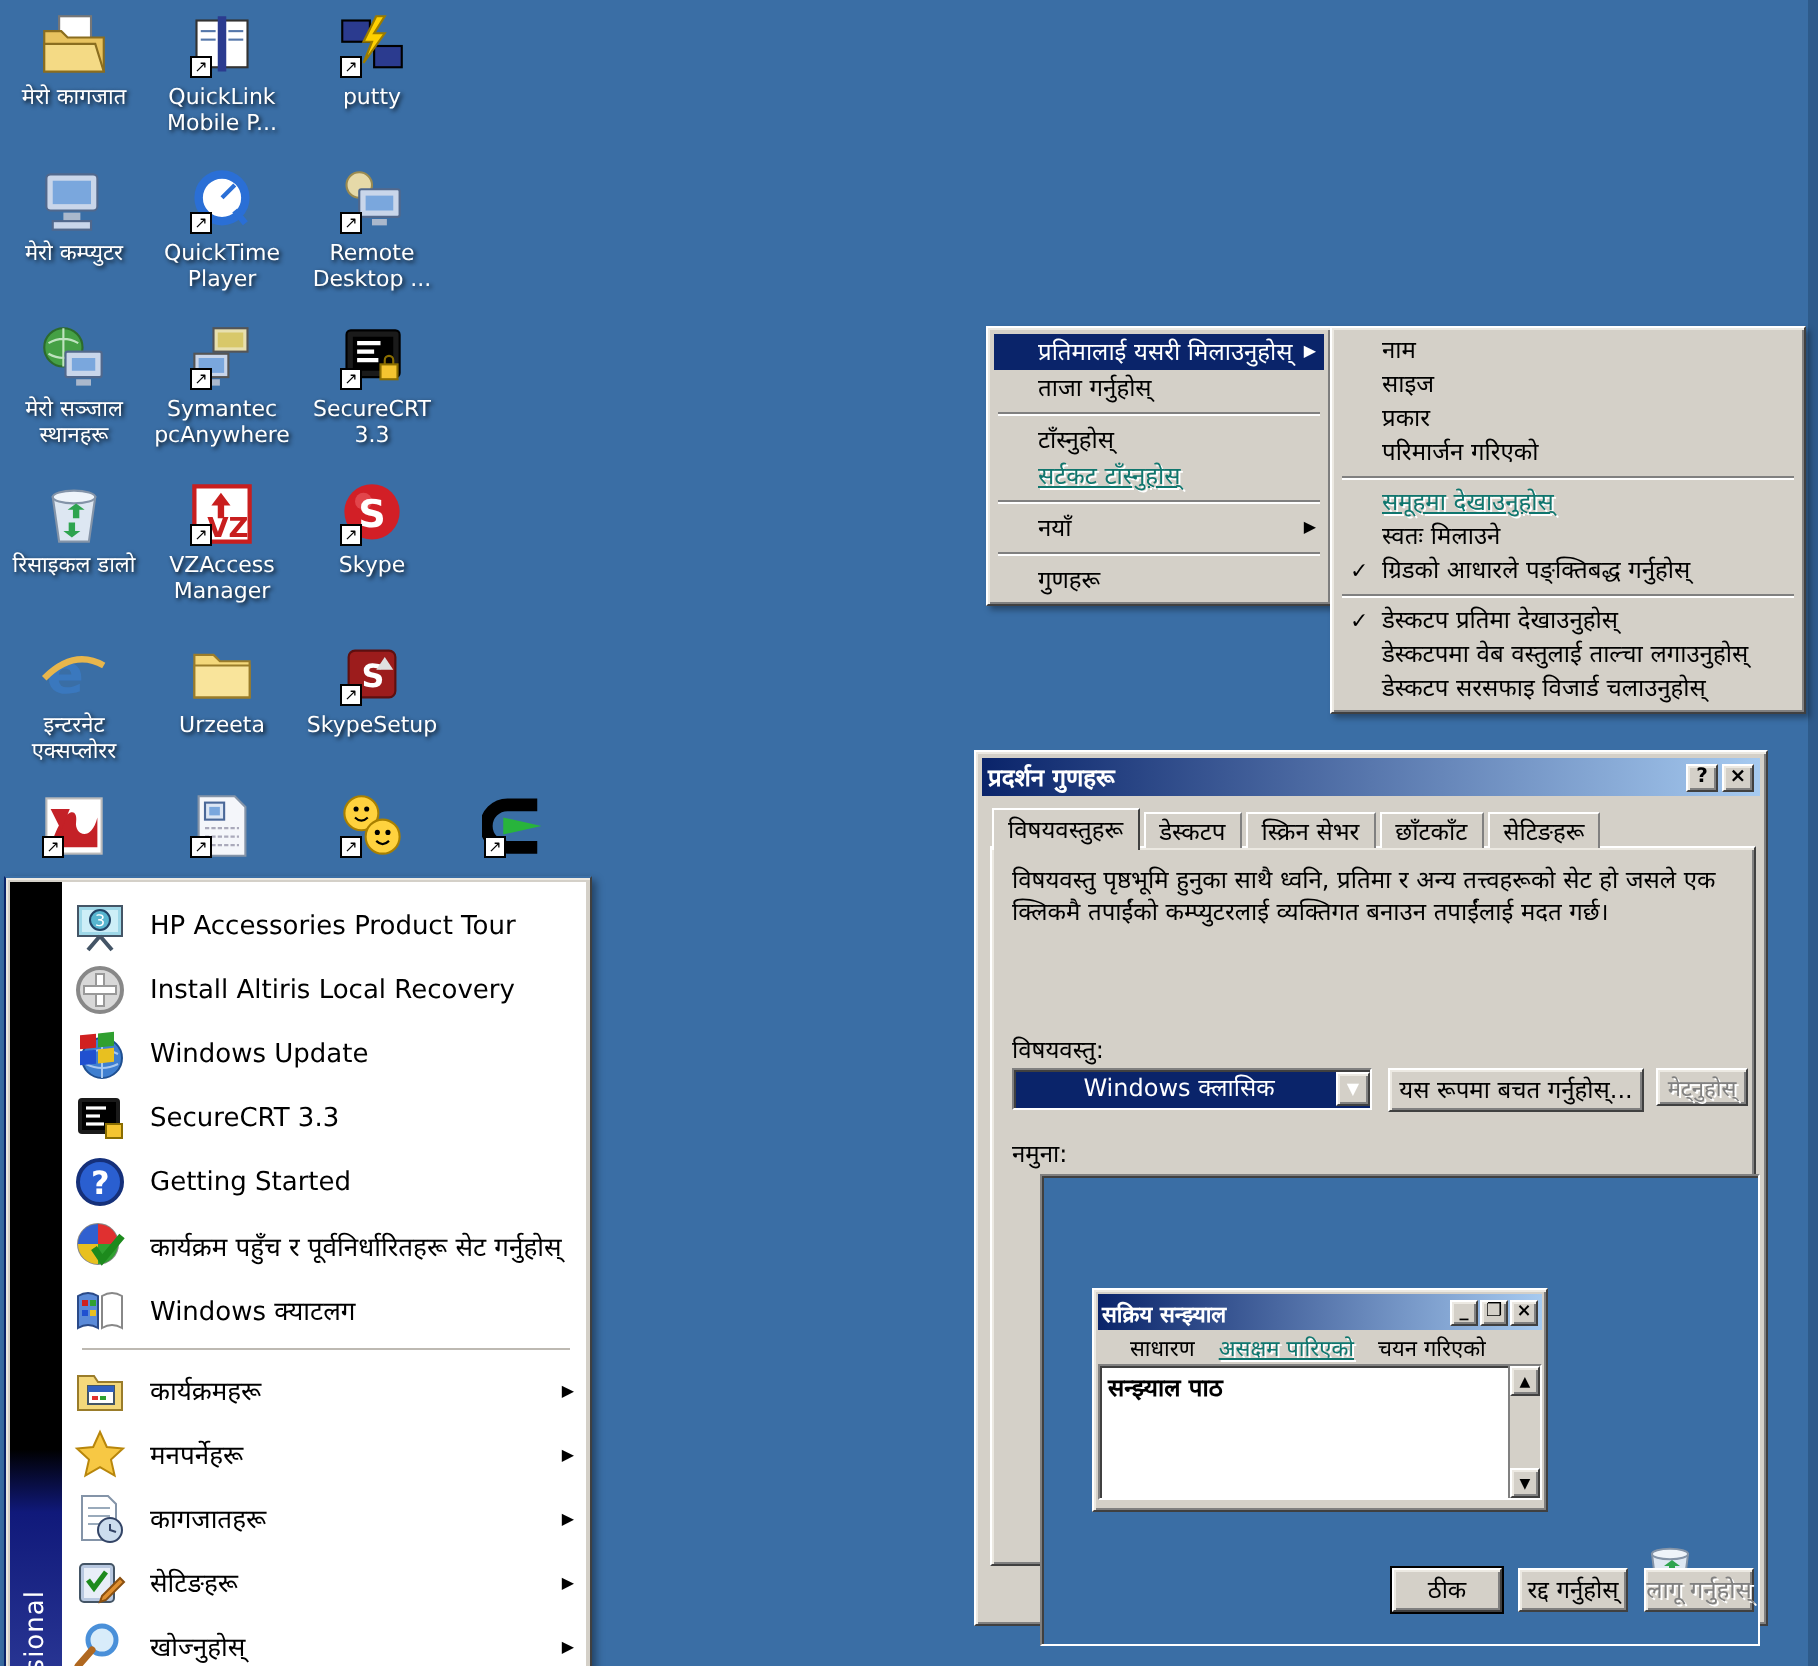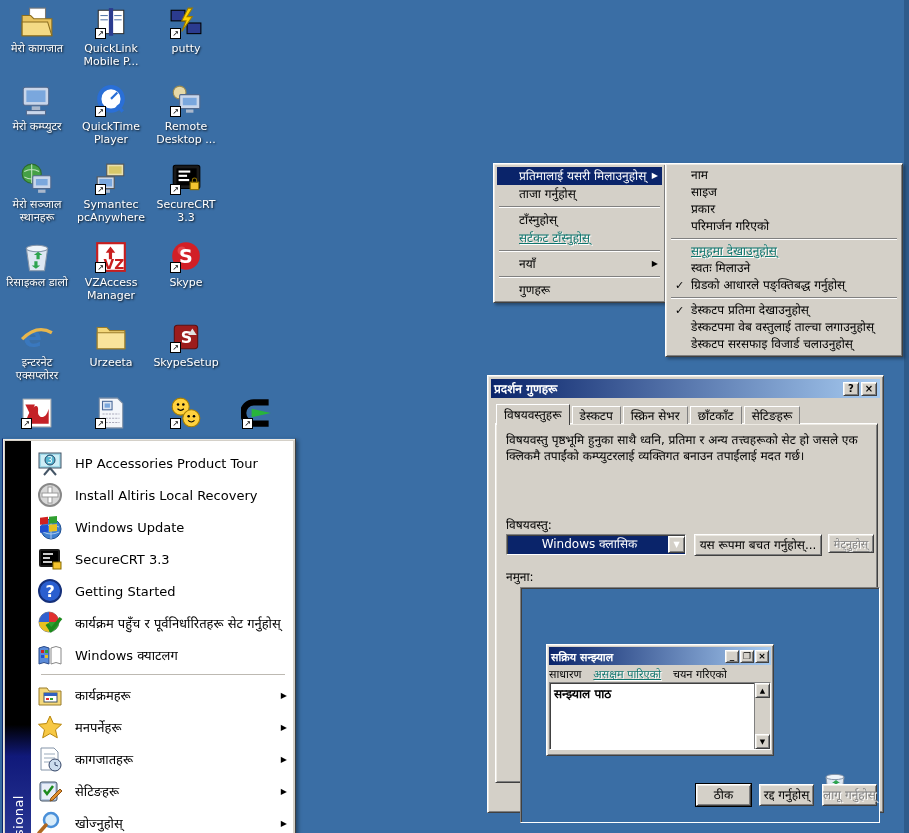--- a/index.html
+++ b/index.html
@@ -47,21 +47,21 @@
   .desc { position:absolute; left:10px; top:8px; width:362px; font-size:12px; line-height:16px; }
   .flabel { position:absolute; font-size:12px; }
   .combo { position:absolute; left:10px; top:110px; width:180px; height:21px; background:#0A246A; border:1px solid; border-color:#808080 #FFFFFF #FFFFFF #808080; box-shadow:inset 1px 1px 0 #404040; color:#fff; line-height:19px; padding-left:4px; display:flex; }
   .combo .cval { flex:1; font-size:12px;text-align:center; }
   .combo .cbtn { width:17px; height:17px; margin-top:1px; font-size:8px; line-height:16px; }
   .previewbox { position:absolute; left:24px; top:163px; width:360px; height:236px; background:#3A6EA5; border:1px solid; border-color:#808080 #FFFFFF #FFFFFF #808080; box-shadow:inset 1px 1px 0 #404040; }
   .pwin { position:absolute; left:25px; top:32px; width:228px; height:112px; background:#D4D0C8; border:1px solid; border-color:#FFFFFF #404040 #404040 #FFFFFF; box-shadow:inset 1px 1px 0 #ECE9E2, inset -1px -1px 0 #808080; padding:2px;margin-top:24px; }
   .ptbar { height:18px; background:linear-gradient(90deg,#0A246A,#A6CAF0); display:flex; align-items:center; padding:0 2px; }
   .ptbar .ttl { color:#fff; font-weight:bold; font-size:11px; flex:1; }
   .pbtn { width:14px; height:13px; margin-left:1px; font-size:9px; line-height:11px; text-align:center; font-weight:bold; }
-  .pmenu { height:17px; display:flex; gap:12px; padding:1px 0; font-size:11px; align-items:center; }
+  .pmenu { height:17px; display:flex; gap:12px; padding:1px 16px; font-size:11px; align-items:center; }
   .parea { position:relative; height:68px; background:#fff; border:1px solid; border-color:#808080 #FFFFFF #FFFFFF #808080; box-shadow:inset 1px 1px 0 #404040; }
   .parea .wtext { position:absolute; left:4px; top:2px; font-weight:bold; font-size:12px; }
   .pscroll { position:absolute; right:0; top:0; width:16px; height:100%; background:#D4D0C8; border-left:1px solid #808080; }
   .sarr { position:absolute; left:0; width:15px; height:15px; font-size:7px; line-height:14px; text-align:center; }
   .bottombtns { position:absolute; bottom:6px; right:6px; display:flex; gap:8px; }
   .bottombtns .btn { width:55px; height:22px; line-height:20px; }
 
   
   .startmenu { position:absolute; left:2px; top:438px; width:294px; height:400px; background:#D4D0C8; border:1px solid; border-color:#3A6EA5 #404040 #404040 #0A246A; box-shadow:inset 1px 1px 0 #ECE9E2, 2px 2px 4px rgba(0,0,0,.4); z-index:50; padding:2px; }
   .sm-inner { position:relative; width:100%; height:100%; background:#fff; display:flex; }

